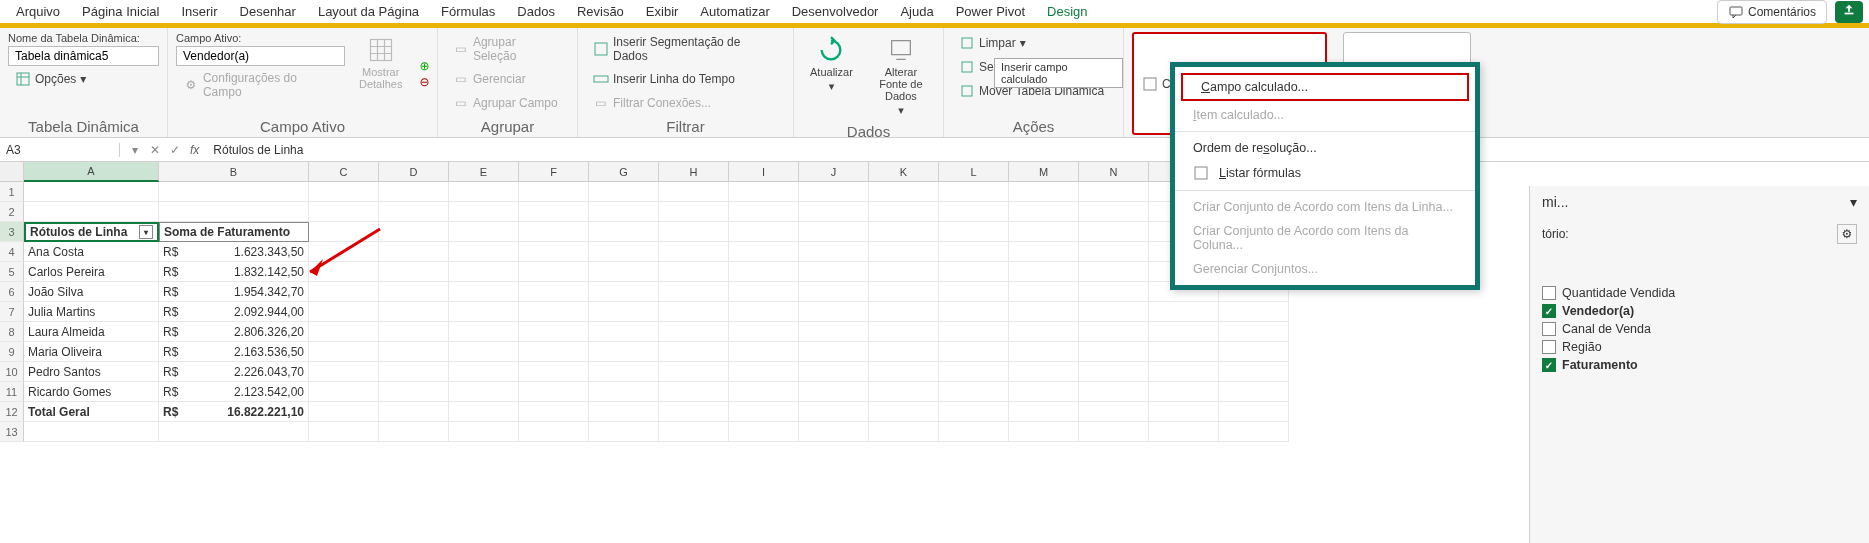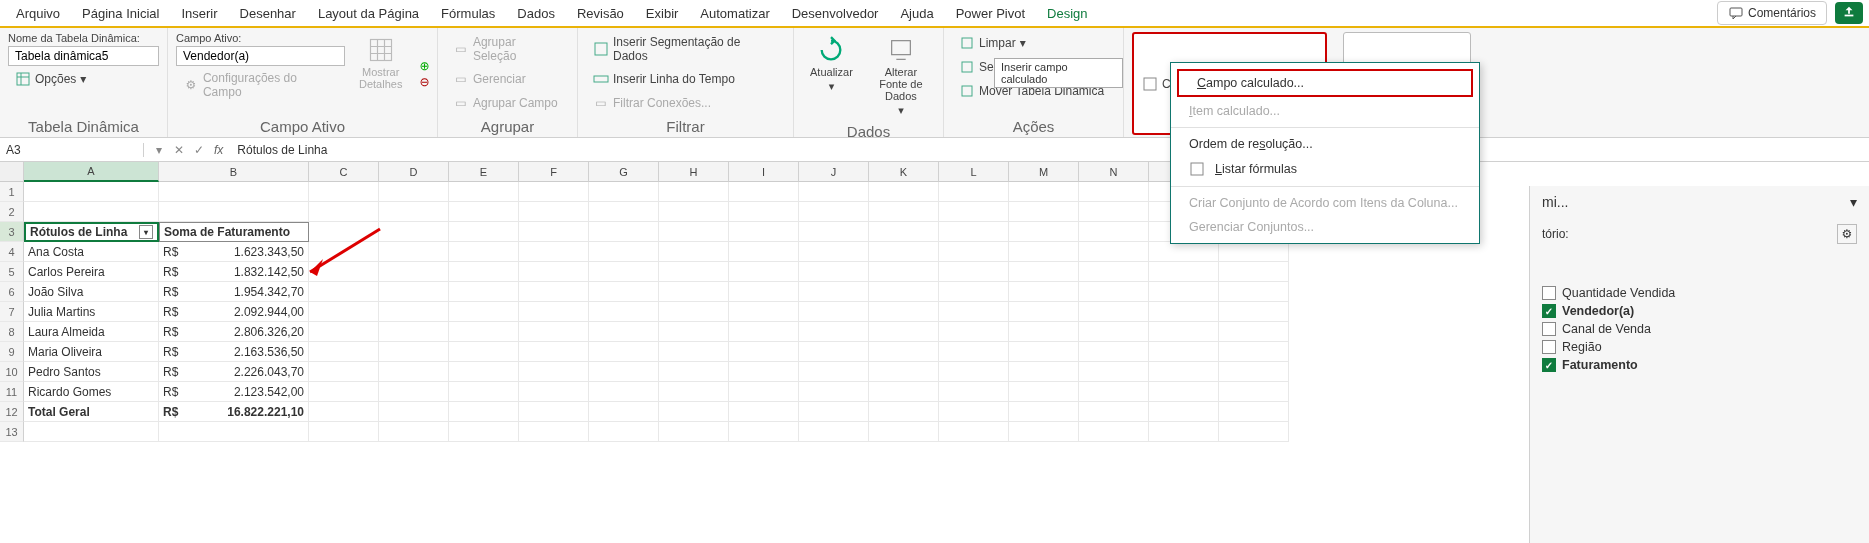--- a/index.html
+++ b/index.html
@@ -1,19 +1,19 @@
 <!DOCTYPE html>
 <html><head>
 <meta charset="utf-8">
 <style>
 * { box-sizing: border-box; margin: 0; padding: 0; font-family: "Segoe UI", Arial, sans-serif; }
 body { background: #fff; font-size: 12px; color: #333; overflow: hidden; width: 1869px; height: 543px; position: relative; }
 
 
-.menubar { height: 28px; display: flex; align-items: center; padding: 0 6px; gap: 2px; background: #fff; border-bottom: 2px solid #eab308; }
+.menubar { height: 28px; display: flex; align-items: center; padding: 0 6px; gap: 2px; background: #fff; border-bottom: 5px solid #eab308; }
 .menubar .mitem { padding: 4px 10px; font-size: 13px; cursor: pointer; border-radius: 3px; }
 .menubar .mitem.active { color: #0f7b3e; font-weight: 600; border: 2px solid #c00; padding: 2px 8px; }
 .menubar .mitem.design { color: #0f7b3e; }
 .menubar .spacer { flex: 1; }
 .menubar .rbtn { border: 1px solid #ccc; border-radius: 4px; padding: 3px 10px; font-size: 12px; display: flex; align-items: center; gap: 4px; }
 .menubar .share { background: #0f7b3e; color: #fff; width: 28px; height: 22px; border-radius: 4px; display: flex; align-items: center; justify-content: center; margin-left: 6px; }
 
 
 .ribbon { height: 110px; display: flex; background: #f6f6f6; border-bottom: 1px solid #d0d0d0; }
 .rgroup { border-right: 1px solid #e0e0e0; padding: 4px 8px 2px 8px; display: flex; flex-direction: column; }
@@ -28,21 +28,21 @@
 .rbigbtn.disabled { color: #aaa; }
 .ico { width: 16px; height: 16px; display: inline-flex; align-items: center; justify-content: center; }
 .ico svg { width: 16px; height: 16px; }
 .bigico { width: 28px; height: 28px; }
 .bigico svg { width: 28px; height: 28px; }
 
 .redbox { border: 2px solid #c00 !important; }
 
 
 .fbar { height: 24px; display: flex; align-items: center; border-bottom: 1px solid #d0d0d0; background: #fff; }
-.fbar .namebox { width: 144px; border-right: 1px solid #d0d0d0; padding: 0 6px; font-size: 12px; }
+.fbar .namebox { width: 120px; border-right: 1px solid #d0d0d0; padding: 0 6px; font-size: 12px; }
 .fbar .fbtns { display: flex; gap: 2px; padding: 0 6px; color: #888; }
 .fbar .fbtns span { width: 18px; text-align: center; cursor: pointer; }
 .fbar .fx { font-style: italic; color: #666; padding-right: 8px; }
 .fbar .fval { flex: 1; padding: 0 6px; font-size: 12px; }
 
 
 .grid { position: relative; display: flex; }
 .rowhdrs { display: flex; flex-direction: column; }
 .rowhdr { width: 24px; height: 20px; border-right: 1px solid #d0d0d0; border-bottom: 1px solid #e8e8e8; display: flex; align-items: center; justify-content: center; font-size: 11px; color: #666; background: #f4f4f4; }
 .rowhdr.first { height: 20px; background: #f0f0f0; border-bottom: 1px solid #ccc; }
@@ -52,21 +52,21 @@
 .colhdr.sel { background: #cce4d4; border-bottom: 2px solid #0f7b3e; }
 .cells { position: relative; }
 .cellrow { display: flex; height: 20px; }
 .cell { border-right: 1px solid #e8e8e8; border-bottom: 1px solid #e8e8e8; padding: 0 4px; font-size: 12px; display: flex; align-items: center; overflow: hidden; white-space: nowrap; }
 .cell.b { font-weight: 700; }
 .cell.hdr { background: #fff; border: 1px solid #888; font-weight: 700; }
 .cell.sel { border: 2px solid #0f7b3e; }
 .filterbtn { margin-left: auto; width: 14px; height: 14px; border: 1px solid #888; display: flex; align-items: center; justify-content: center; font-size: 8px; }
 
 
-.ddmenu { position: absolute; background: #fff; border: 1px solid #0f766e; box-shadow: 2px 2px 8px rgba(0,0,0,0.2); padding: 4px 0; z-index: 100; width: 310px; }
+.ddmenu { position: absolute; background: #fff; border: 5px solid #0f766e; box-shadow: 2px 2px 8px rgba(0,0,0,0.2); padding: 4px 0; z-index: 100; width: 310px; }
 .dditem { padding: 5px 18px; font-size: 12.5px; display: flex; align-items: center; gap: 10px; cursor: pointer; }
 .dditem.disabled { color: #aaa; cursor: default; }
 .dditem .u { text-decoration: underline; }
 .ddsep { height: 1px; background: #e0e0e0; margin: 4px 0; }
 .tooltip { position: absolute; background: #fff; border: 1px solid #aaa; padding: 2px 6px; font-size: 11px; z-index: 99; }
 
 
 .rpanel { position: absolute; right: 0; top: 186px; width: 340px; background: #f6f6f6; border-left: 1px solid #d0d0d0; height: 360px; padding: 8px 12px; }
 .rpanel .phdr { font-size: 14px; display: flex; align-items: center; gap: 6px; }
 .rpanel .fldlist { margin-top: 40px; }
@@ -617,20 +617,21 @@
     </div>
   <div class="dditem">
       <span class="ico">
         <svg viewBox="0 0 16 16">
           <rect x="2" y="2" width="12" height="12" fill="none" stroke="#888"></rect>
         </svg>
       </span>
       <span><u class="u">L</u>istar fórmulas</span>
     </div>
   <div class="ddsep"></div>
+  <div class="dditem disabled">Criar Conjunto de Acordo com Itens da Linha...</div>
   <div class="dditem disabled">Criar Conjunto de Acordo com Itens da Coluna...</div>
   <div class="dditem disabled">Gerenciar Conjuntos...</div>
 </div>
 
 <div class="rpanel">
   <div class="phdr">
     <span>mi...</span>
     <span style="margin-left:auto">▾</span>
   </div>
   <div style="margin-top:14px;display:flex;align-items:center;gap:6px">

